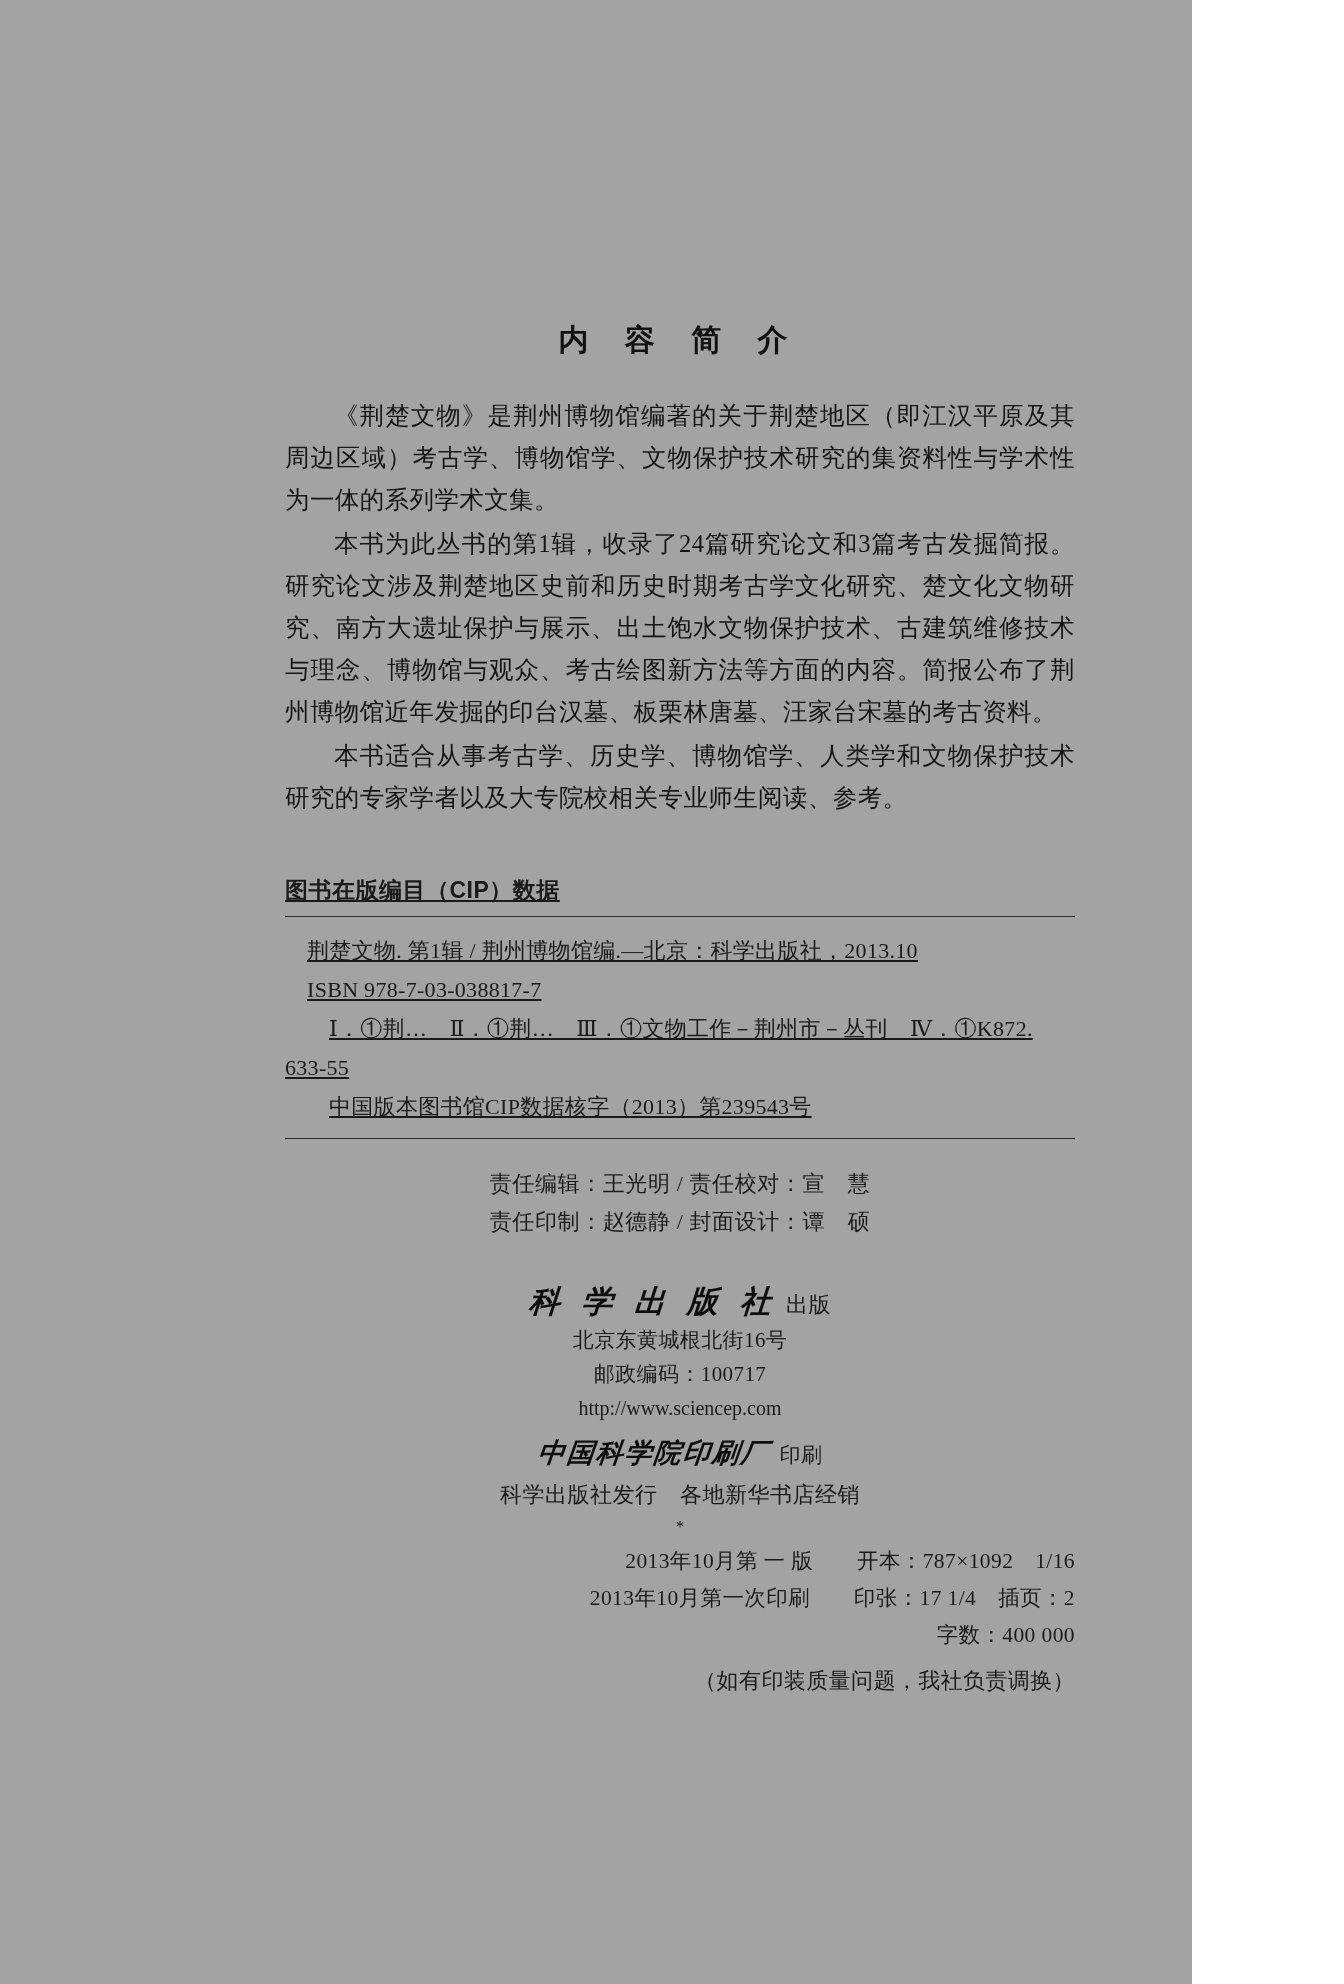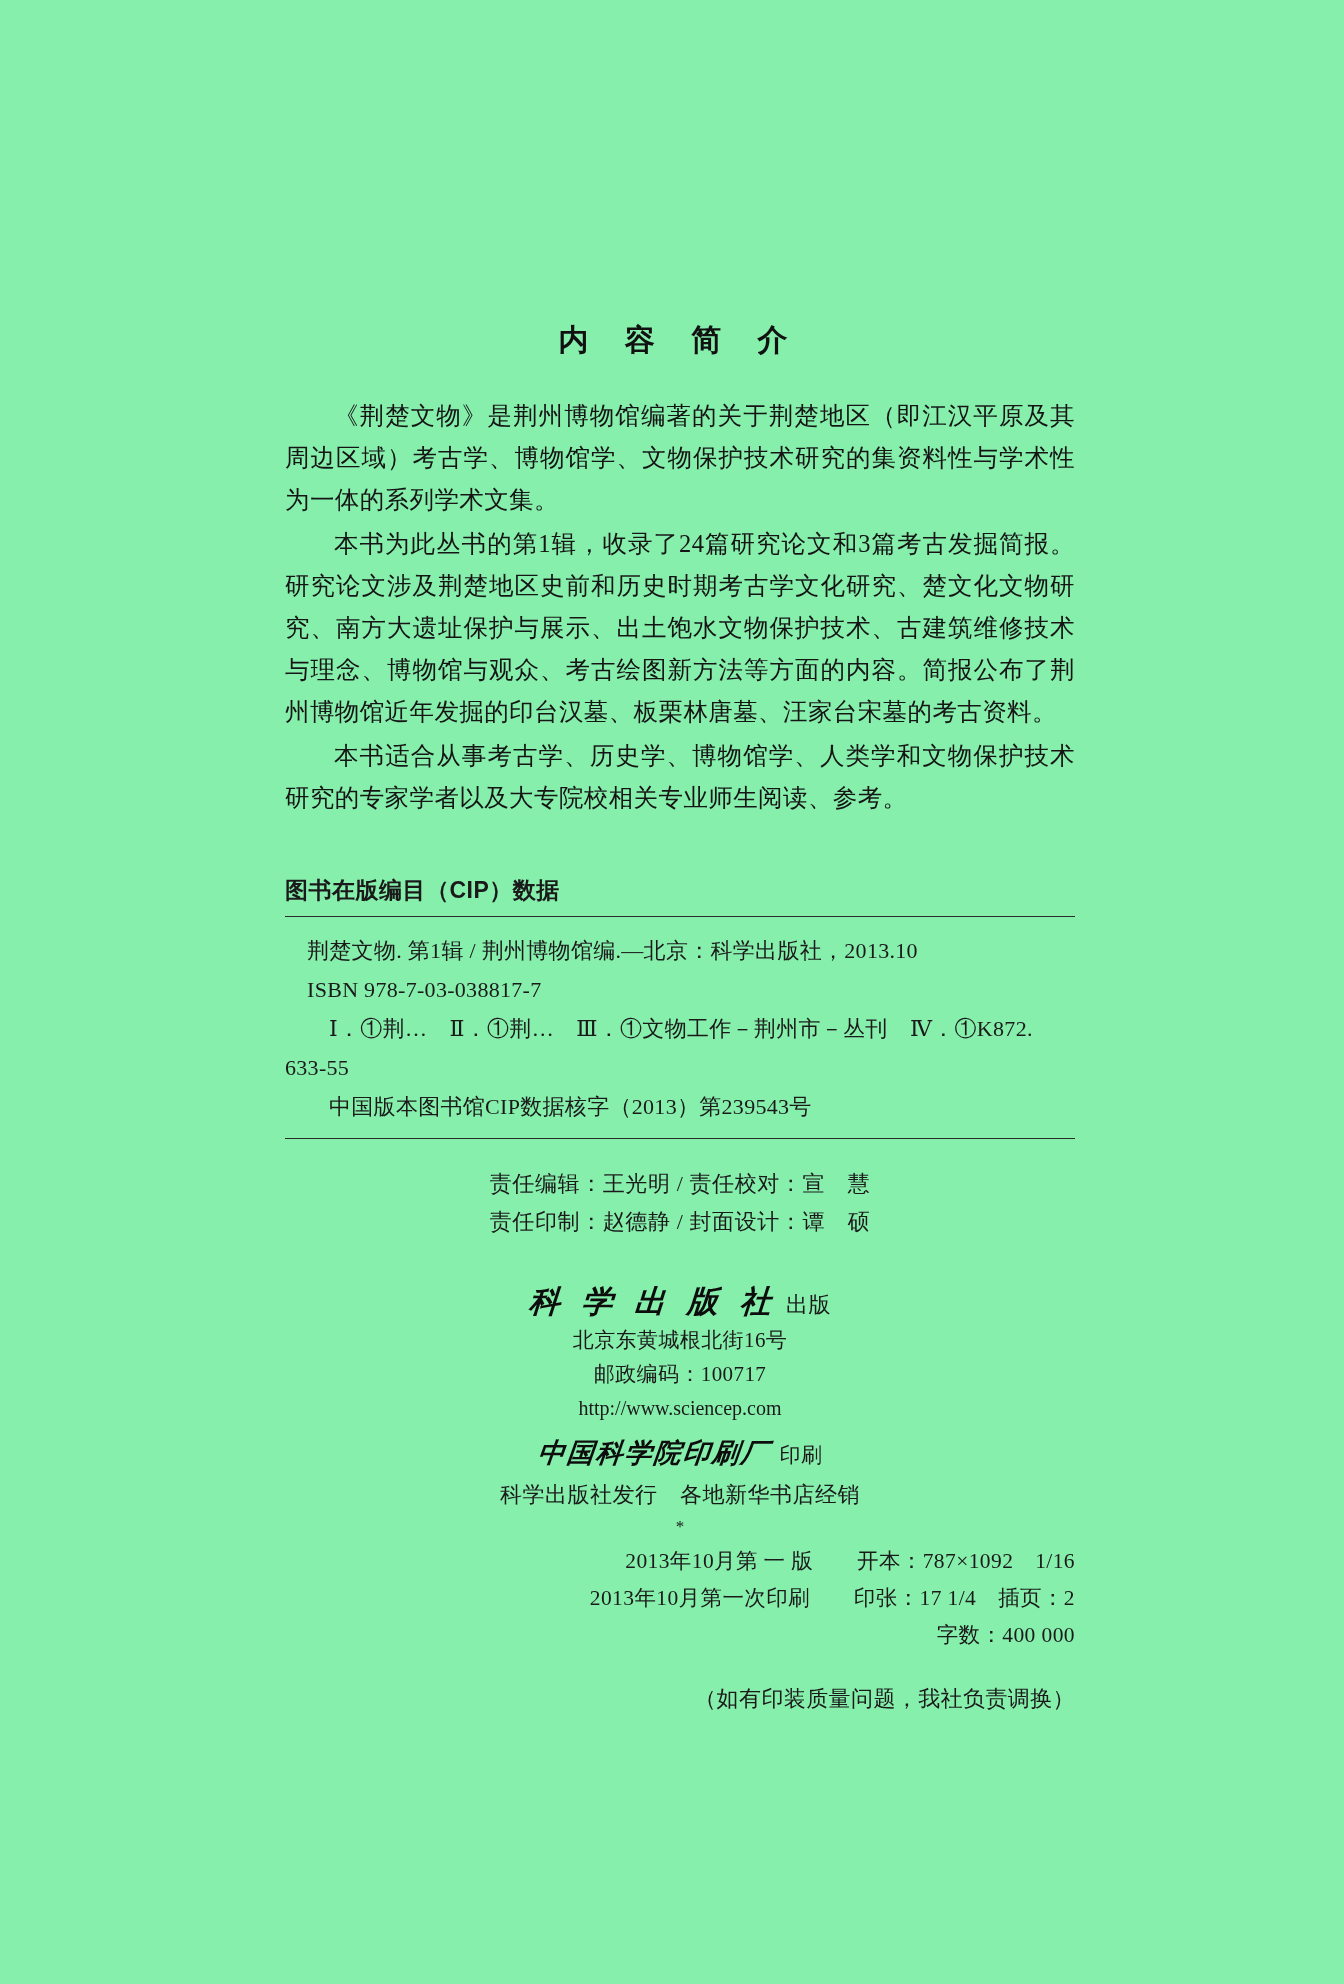--- a/index.html
+++ b/index.html
@@ -11,23 +11,23 @@
     width: 1344px;
     height: 1984px;
     font-family: "Liberation Serif", "DejaVu Serif", serif;
     color: #1a1a1a;
     position: relative;
     overflow: hidden;
   }
   .page {
     position: absolute;
     left: 0; top: 0;
-    width: 1344px;
+    width: 1192px;
     height: 1984px;
-    background: #86efac;
+    background: #a3a3a3;
   }
   .content {
     position: absolute;
     left: 285px;
     top: 320px;
     width: 790px;
   }
 
   
   .abstract-title {
@@ -45,20 +45,21 @@
     text-indent: 2em;
     text-align: justify;
     margin: 0 0 2px 0;
     letter-spacing: 0.4px;
     color: #151515;
   }
 
   
   .cip-block {
     margin-top: 56px;
+    text-decoration: underline;
   }
   .cip-head {
     font-size: 23px;
     font-weight: bold;
     font-family: "Liberation Sans", "DejaVu Sans", sans-serif;
     margin-bottom: 10px;
     letter-spacing: 0.5px;
   }
   .rule {
     border: none;
@@ -168,21 +169,21 @@
     font-size: 24px;
     font-weight: bold;
     line-height: 44px;
     letter-spacing: 0.5px;
     margin-top: 2px;
   }
   .note-row {
     font-size: 22px;
     line-height: 42px;
     letter-spacing: 0.4px;
-    margin-top: 24px;
+    margin-top: 6px;
   }
 </style>
 </head>
 <body>
 
 <div class="page">
   <div class="content">
 
     <div class="abstract-title">内 容 简 介</div>
 

